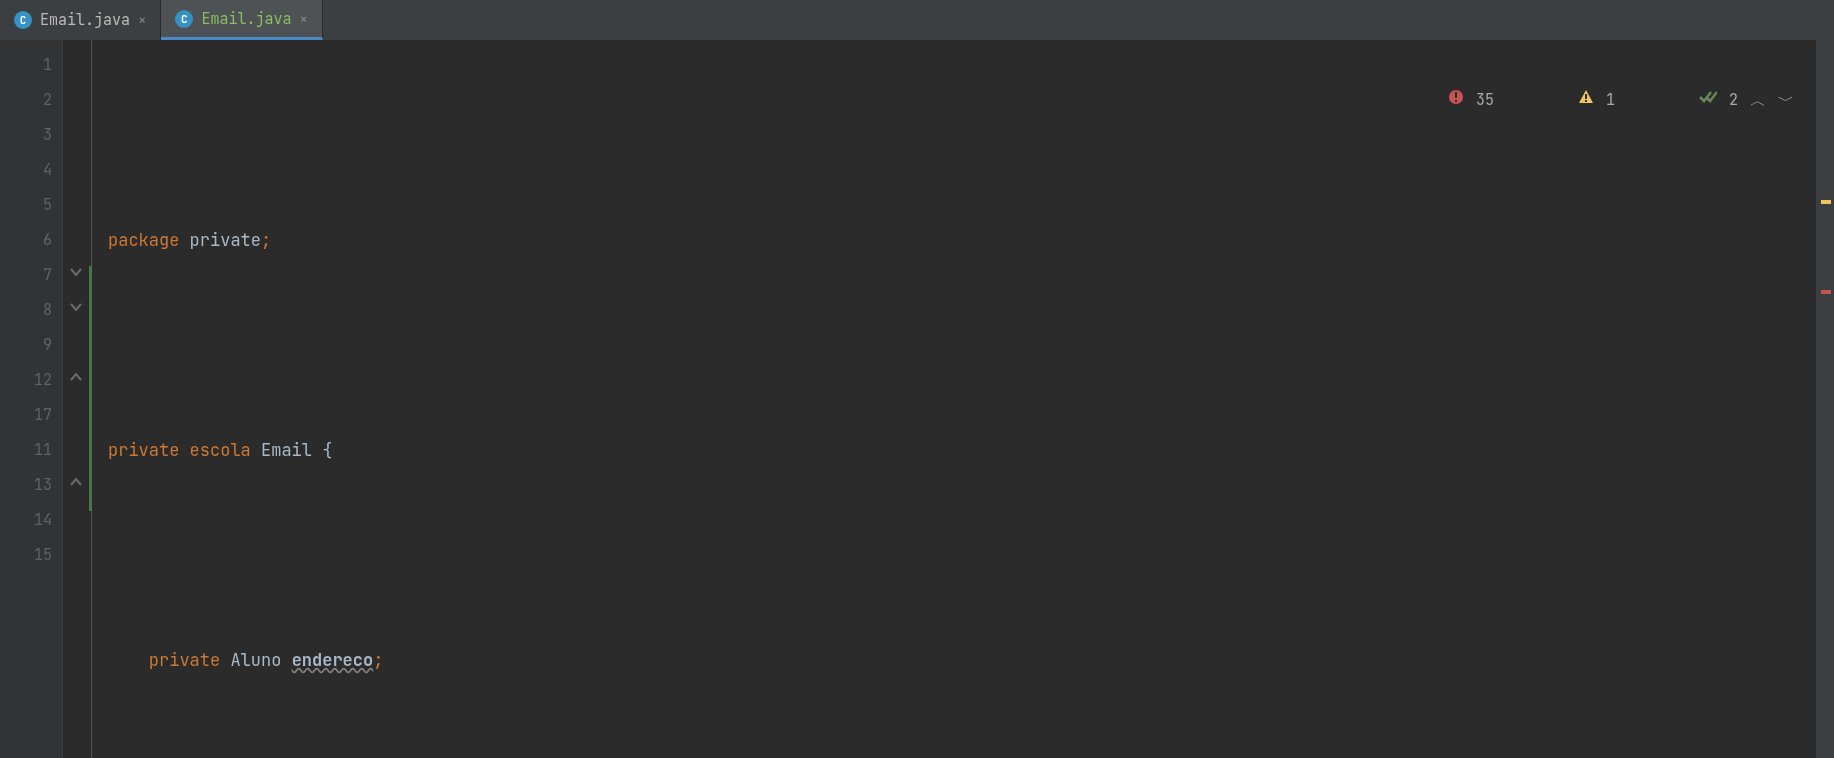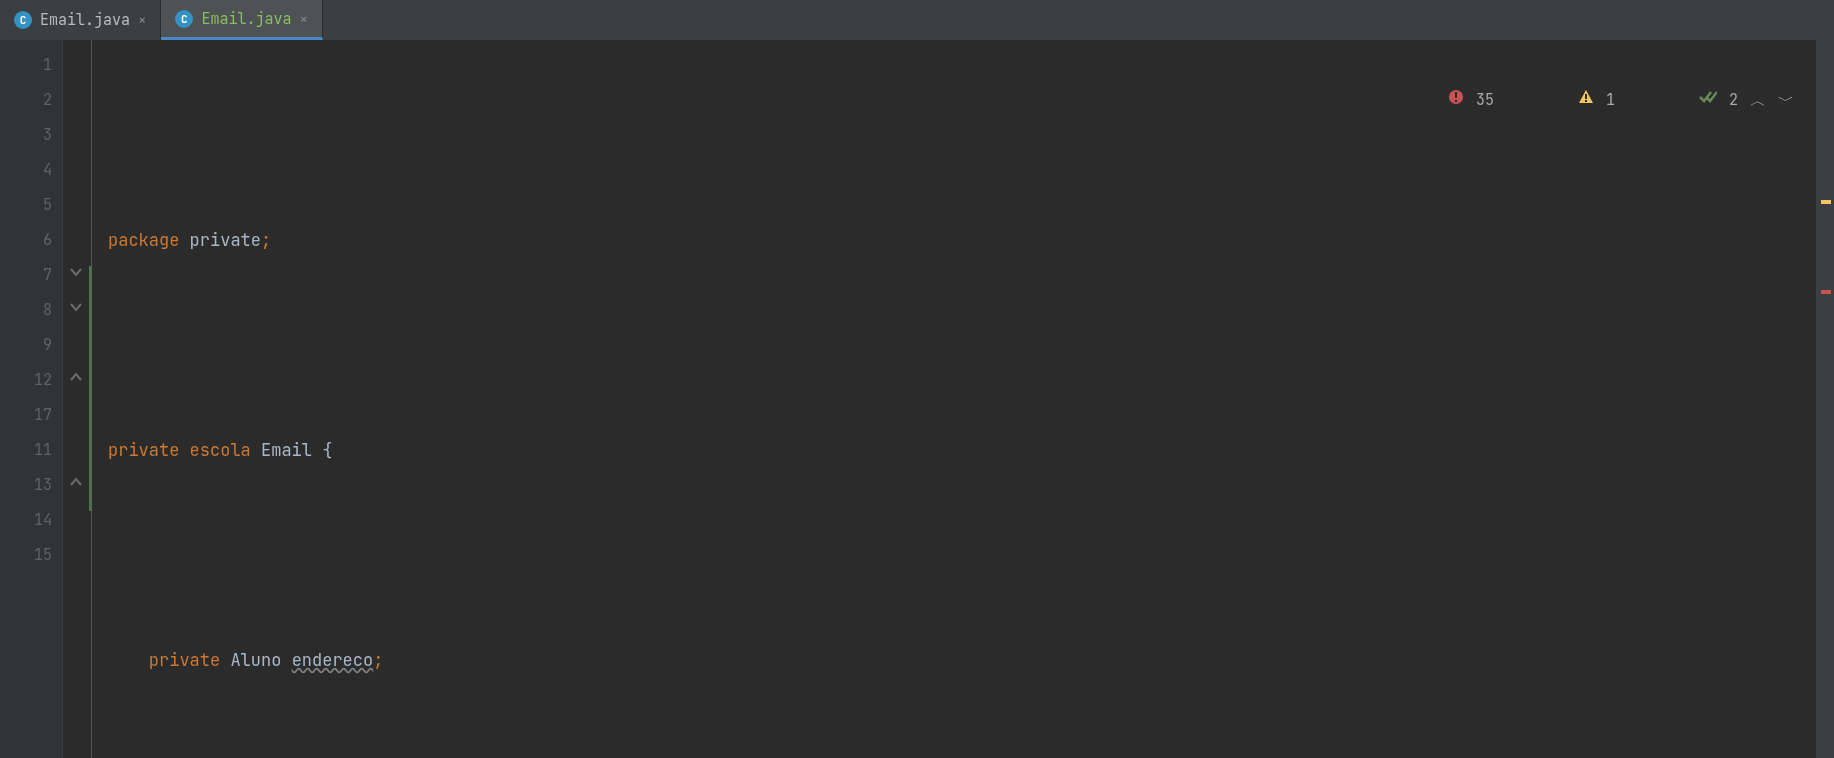--- a/index.html
+++ b/index.html
@@ -97,21 +97,21 @@
     height:100%;
     background:#3c3f41;
   }
   .mini-mark {
     position:absolute;
     right:3px;
     width:10px; height:4px;
   }
   .mini-mark.y { background:#f2c55c; }
   .mini-mark.r { background:#c75450; }
-  .underline-wavy { text-decoration: underline wavy #808080; text-decoration-skip-ink:none;}
+  .underline-wavy { text-decoration: underline wavy #808080; text-decoration-skip-ink:none;font-weight:bold;}
   .left-accent {
     position:absolute; width:3px; background:#4d704d;
   }
 </style>
 </head>
 <body>
 
 <div class="tab-bar">
   <div class="tab">
     <span class="file-icon">C</span>

